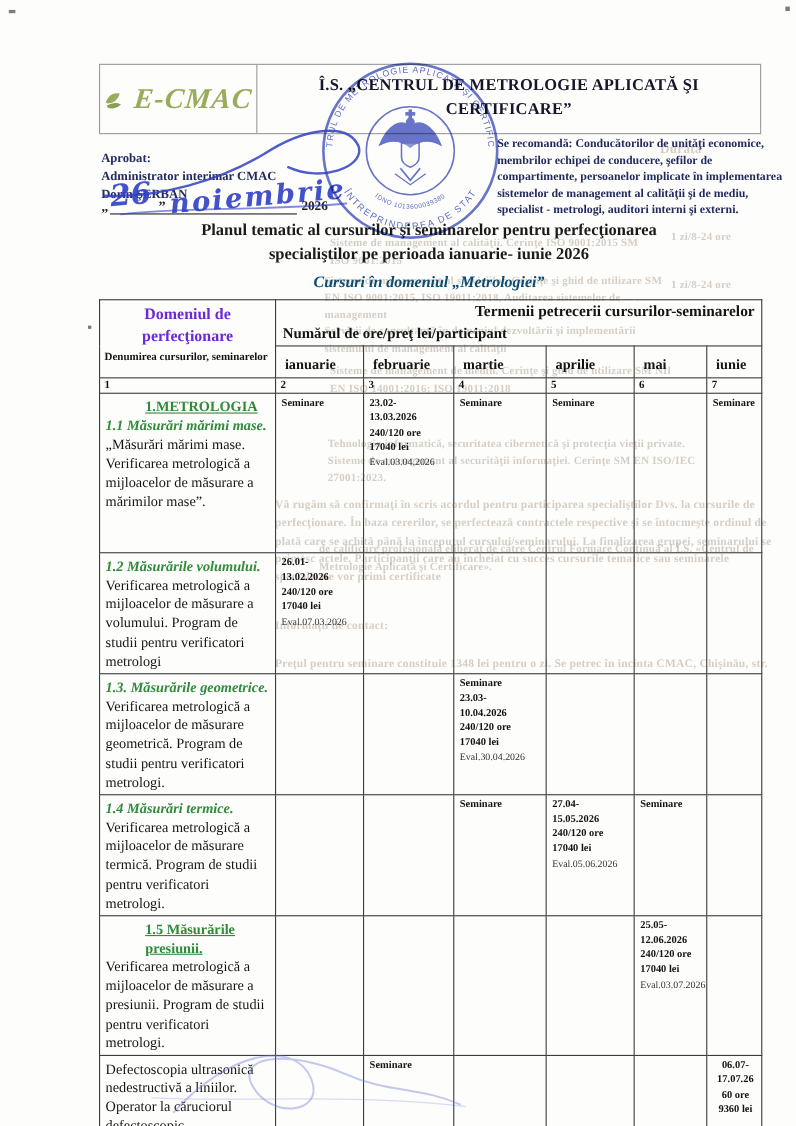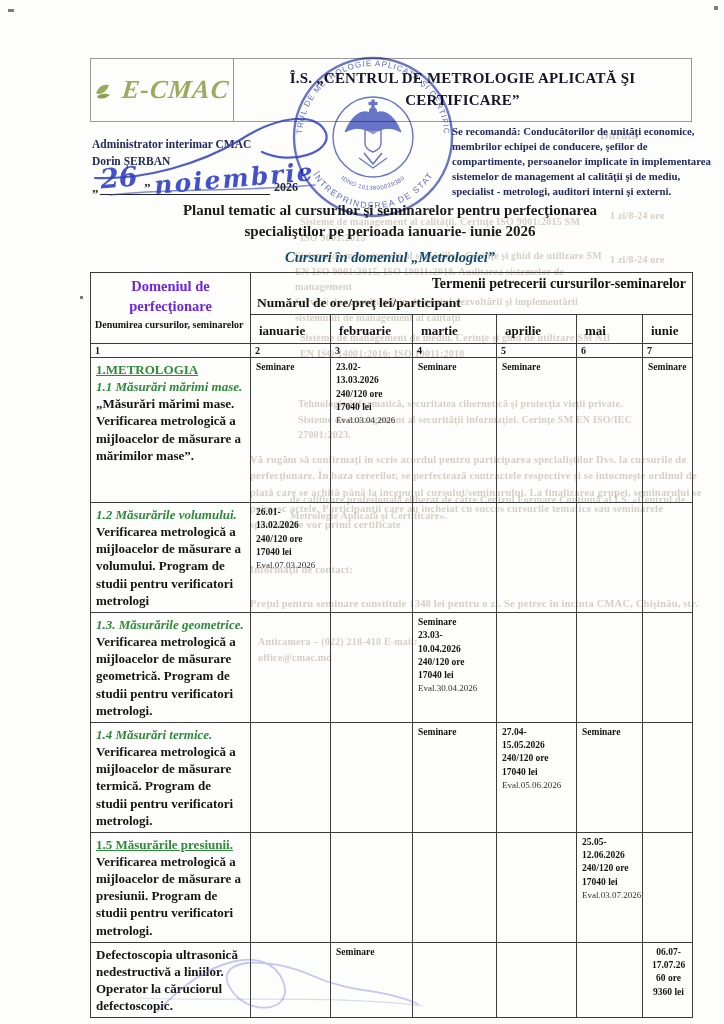--- a/index.html
+++ b/index.html
@@ -82,23 +82,23 @@
   .termeni .t2{text-align:left;font-weight:bold;font-size:13.5px;color:#141414;margin-top:3px;}
   .month-h{font-weight:bold;font-size:13px;color:#141414;padding:8px 4px 4px 8px;}
   .num-h{font-weight:bold;font-size:10px;color:#141414;padding:1px 0 1px 4px;line-height:1.1;}
   tbody tr:nth-child(1) td{height:138px;}
   tbody tr:nth-child(2) td{height:90px;}
   tbody tr:nth-child(3) td{height:97px;}
   tbody tr:nth-child(4) td{height:93px;}
   tbody tr:nth-child(5) td{height:92px;}
   tbody tr:nth-child(6) td{height:60px;}
   td.course-cell{padding:3px 5px;font-size:13px;line-height:1.32;}
-  .tp-g-underline{display:block;color:#2e8b3a;font-weight:bold;text-decoration:underline;}
+  .tp-g-underline{display:block;color:#2e8b3a;font-weight:bold;text-decoration:underline;margin-left:36px;}
   .tp-g-italic{display:block;color:#2e8b3a;font-weight:bold;font-style:italic;}
-  .tp-black{display:block;color:#141414;font-weight:bold;}
+  .tp-black{display:block;color:#141414;font-weight:normal;}
   td.mcell{padding:3px 3px 3px 5px;font-size:9.5px;line-height:1.4;color:#141414;}
   td.mcell.center{text-align:center;}
   td.mcell .bl{font-weight:bold;}
   td.mcell .nl{font-weight:normal;font-size:9px;color:#333;}
   
   #stamp-svg{position:absolute;left:288px;top:52px;z-index:5;mix-blend-mode:multiply;}
   #sig-svg{position:absolute;left:90px;top:100px;z-index:6;}
   #scribble-svg{position:absolute;left:128px;top:936px;z-index:3;}
 </style>
 </head>
@@ -110,21 +110,20 @@
     <div class="ghost" style="left: 300px; top: 214px; width: 300px; font-size: 10px;">Sisteme de management al calităţii. Cerinţe ISO 9001:2015 SM ISO 9001:2015</div>
     <div class="ghost" style="left: 295px; top: 248px; width: 310px; font-size: 10px;">Sisteme de management al serviciilor. Cerinţe şi ghid de utilizare SM EN ISO 9001:2015, ISO 19011:2018. Auditarea sistemelor de management</div>
     <div class="ghost" style="left: 610px; top: 252px; width: 100px; font-size: 10px;">1 zi/8-24 ore</div>
     <div class="ghost" style="left: 295px; top: 294px; width: 310px; font-size: 10px;">Servicii de consultanţă în domeniul dezvoltării şi implementării sistemului de management al calităţii</div>
     <div class="ghost" style="left: 300px; top: 330px; width: 310px; font-size: 10px;">Sisteme de management de mediu. Cerinţe şi ghid de utilizare SM NIl EN ISO 14001:2016; ISO 19011:2018</div>
     <div class="ghost" style="left: 298px; top: 396px; width: 340px; font-size: 10px;">Tehnologia informatică, securitatea cibernetică şi protecţia vieţii private. Sisteme de management al securităţii informaţiei. Cerinţe SM EN ISO/IEC 27001:2023.</div>
     <div class="ghost" style="left: 250px; top: 452px; width: 462px; font-size: 10.5px;">Vă rugăm să confirmaţi în scris acordul pentru participarea specialiştilor Dvs. la cursurile de perfecţionare. În baza cererilor, se perfectează contractele respective şi se întocmeşte ordinul de plată care se achită până la începutul cursului/seminarului. La finalizarea grupei, seminarului se primesc actele. Participanţii care au încheiat cu succes cursurile tematice sau seminarele specializate vor primi certificate</div>
     <div class="ghost" style="left: 250px; top: 492px; width: 440px; font-size: 10px; padding-left: 40px;">de calificare profesională eliberat de către Centrul Formare Continuă al Î.S. «Centrul de Metrologie Aplicată şi Certificare».</div>
     <div class="ghost" style="left: 250px; top: 562px; width: 220px; font-size: 10.5px;">Informaţii de contact:</div>
     <div class="ghost" style="left: 250px; top: 596px; width: 450px; font-size: 10.5px;">Preţul pentru seminare constituie 1348 lei pentru o zi. Se petrec în incinta CMAC, Chişinău, str.</div>
-    <div class="ghost" style="left: 258px; top: 634px; width: 200px; font-size: 10px;">Anticamera – (022) 218-418   E-mail: office@cmac.md</div>
   </div>
 
 <div class="layer" id="content">
 
   <div class="speck" style="left:8px;top:9px;width:6px;height:3px;"></div>
   <div class="speck" style="left:714px;top:6px;width:4px;height:4px;"></div>
   <div class="speck" style="left:80px;top:296px;width:3px;height:3px;"></div>
 
   <div class="header-band">
     <div class="logo-cell">
@@ -133,20 +132,21 @@
         <path d="M3,17 Q10,13 16,16 Q10,21 4,19 Z" fill="#8aa050"></path>
       </svg>
       <span class="logo-text">E-CMAC</span>
     </div>
     <div class="title-cell">
       <div class="org-line">Î.S. „CENTRUL DE METROLOGIE APLICATĂ ŞI CERTIFICARE”</div>
     </div>
   </div>
 
   <div class="approval">
+    <div>Aprobat:</div>
     <div>Administrator interimar CMAC</div>
     <div>Dorin ŞERBAN</div>
   </div>
   <div class="date-line">
     <span class="q open">„</span>
     <span class="hand day">26</span>
     <span class="q close">”</span>
     <span class="hand month">noiembrie</span>
     <span class="date-rule"></span>
     <span class="date-year">2026</span>

